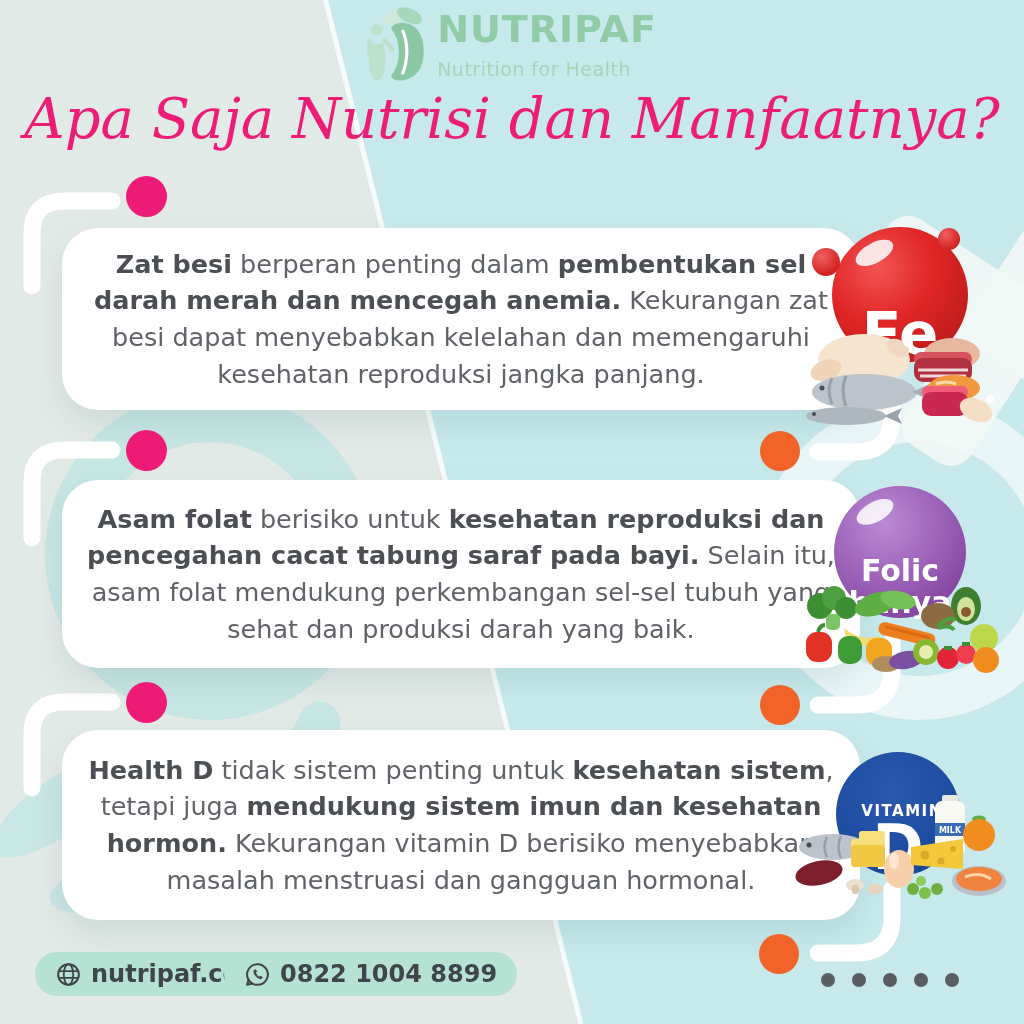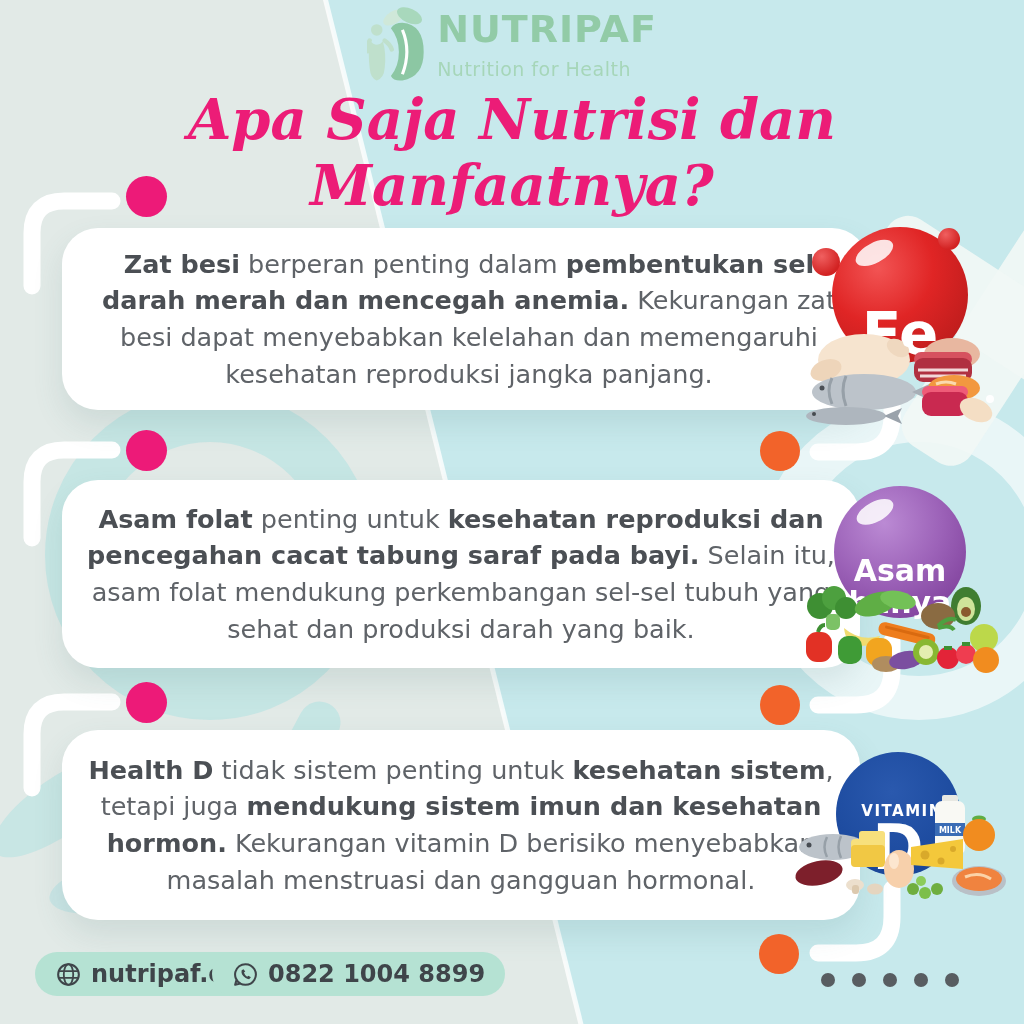--- a/index.html
+++ b/index.html
@@ -39,26 +39,26 @@
   .dot{position:absolute;border-radius:50%;z-index:5;}
   .dot-pink{width:41px;height:41px;background:#ed1a78;}
   .dot-orange{width:40px;height:40px;background:#f2632a;}
   
   .brand{position:absolute;top:6px;left:0;width:100%;display:flex;
     justify-content:center;align-items:center;gap:8px;z-index:7;}
   .brand-name{font-size:38px;font-weight:800;letter-spacing:1px;color:#92cba7;line-height:1;}
   .brand-tagline{font-size:19px;color:#a6d6b9;letter-spacing:.5px;margin-top:10px;}
   .title{position:absolute;top:86px;left:0;width:100%;text-align:center;margin:0;
     font-family:"DejaVu Serif","Liberation Serif",serif;font-style:italic;
-    font-weight:700;font-size:56px;color:#ec1c77;z-index:7;}
+    font-weight:400;font-size:56px;color:#ec1c77;z-index:7;}
   
   .card{position:absolute;left:62px;width:798px;background:#ffffff;border-radius:36px;
     box-shadow:0 14px 30px rgba(80,120,120,.14);z-index:4;
     display:flex;align-items:center;justify-content:center;}
-  .card-1{top:228px;height:182px;padding-left:8px;}
+  .card-1{top:228px;height:182px;}
   .card-2{top:480px;height:188px;}
   .card-3{top:730px;height:190px;}
   .card-text{margin:0;padding:0 12px;max-width:786px;text-align:center;
     font-size:25.5px;line-height:1.44;color:#5f6368;}
   .card-text .seg-b{font-weight:700;color:#4b4f54;}
   
   .sphere{position:absolute;border-radius:50%;display:flex;flex-direction:column;
     align-items:center;justify-content:flex-end;z-index:6;color:#fff;}
   .sphere::before{content:"";position:absolute;left:16%;top:12%;width:30%;height:15%;
     background:rgba(255,255,255,.85);border-radius:50%;transform:rotate(-28deg);}
@@ -79,21 +79,21 @@
   .vitd-letter{font-size:62px;font-weight:800;line-height:.9;}
   .foods{position:absolute;z-index:6;}
   .foods-iron{left:802px;top:326px;}
   .foods-folic{left:798px;top:576px;}
   .foods-vitd{left:793px;top:795px;}
   
   .pill{position:absolute;top:952px;height:44px;background:#b5e2d3;border-radius:22px;
     display:flex;align-items:center;gap:9px;padding:0 20px;z-index:7;
     color:#3f454a;font-weight:700;font-size:24px;}
   .pill-web{left:35px;}
-  .pill-phone{left:212px;}
+  .pill-phone{left:224px;}
   .pill svg{flex:0 0 auto;}
   .pagination{position:absolute;left:821px;top:973px;display:flex;gap:17px;z-index:7;}
   .pg-dot{width:14px;height:14px;border-radius:50%;background:#585d61;}
 </style>
 </head>
 <body>
 
 <div class="canvas">
 
   <div class="bg-wedge"></div>
@@ -141,21 +141,21 @@
   <div class="dot dot-pink" style="left:126px;top:430px;"></div>
   <div class="dot dot-pink" style="left:126px;top:682px;"></div>
   <div class="dot dot-orange" style="left:760px;top:431px;"></div>
   <div class="dot dot-orange" style="left:760px;top:685px;"></div>
   <div class="dot dot-orange" style="left:759px;top:934px;"></div>
 
   <section class="card card-1">
     <p class="card-text"><span class="seg-b">Zat besi</span><span> berperan penting dalam </span><span class="seg-b">pembentukan sel darah merah dan mencegah anemia.</span><span> Kekurangan zat besi dapat menyebabkan kelelahan dan memengaruhi kesehatan reproduksi jangka panjang.</span></p>
   </section>
   <section class="card card-2">
-    <p class="card-text"><span class="seg-b">Asam folat</span><span> penting untuk </span><span class="seg-b">kesehatan reproduksi dan pencegahan cacat tabung saraf pada bayi.</span><span> Selain itu, asam folat mendukung perkembangan sel-sel tubuh yang sehat dan produksi darah yang baik.</span></p>
+    <p class="card-text"><span class="seg-b">Asam folat</span><span> berisiko untuk </span><span class="seg-b">kesehatan reproduksi dan pencegahan cacat tabung saraf pada bayi.</span><span> Selain itu, asam folat mendukung perkembangan sel-sel tubuh yang sehat dan produksi darah yang baik.</span></p>
   </section>
   <section class="card card-3">
     <p class="card-text"><span class="seg-b">Health D</span><span> tidak sistem penting untuk </span><span class="seg-b">kesehatan sistem</span><span>, tetapi juga </span><span class="seg-b">mendukung sistem imun dan kesehatan hormon.</span><span> Kekurangan vitamin D berisiko menyebabkan masalah menstruasi dan gangguan hormonal.</span></p>
   </section>
 
   <div class="sphere sphere-fe">
     <span class="fe-symbol">Fe</span>
   </div>
   <div class="bubble bubble-1"></div>
   <div class="bubble bubble-2"></div>
@@ -177,21 +177,21 @@
     <rect x="120" y="60" width="46" height="12" rx="6" fill="#ef5b78"></rect>
     <rect x="120" y="66" width="46" height="24" rx="9" fill="#c92950"></rect>
     <ellipse cx="44" cy="90" rx="40" ry="9" fill="#aeb6be"></ellipse>
     <path d="M82 90 l18 -8 -4 8 4 8 z" fill="#9aa2ab"></path>
     <circle cx="12" cy="88" r="2" fill="#464b50"></circle>
     <ellipse cx="174" cy="84" rx="17" ry="11" fill="#f4dec4" transform="rotate(24 174 84)"></ellipse>
     <circle cx="188" cy="73" r="4" fill="#ffffff"></circle>
   </svg>
 
   <div class="sphere sphere-folic">
-    <span class="folic-line">Asam</span>
+    <span class="folic-line">Folic</span>
     <span class="folic-line">hanya</span>
   </div>
   <svg class="foods foods-folic" width="204" height="98" viewBox="0 0 204 98">
     <circle cx="22" cy="30" r="13" fill="#3e8f33"></circle>
       <circle cx="36" cy="22" r="12" fill="#4da03f"></circle>
       <circle cx="48" cy="32" r="11" fill="#3e8f33"></circle>
     <rect x="28" y="38" width="14" height="16" rx="5" fill="#7cc266"></rect>
     <ellipse cx="78" cy="28" rx="22" ry="11" fill="#5fae45" transform="rotate(-18 78 28)"></ellipse>
     <ellipse cx="100" cy="24" rx="18" ry="9" fill="#73c157" transform="rotate(12 100 24)"></ellipse>
     <path d="M46 52 q16 14 36 8 q-4 10 -20 10 q-14 0 -16 -18 z" fill="#f0dc6f"></path>

